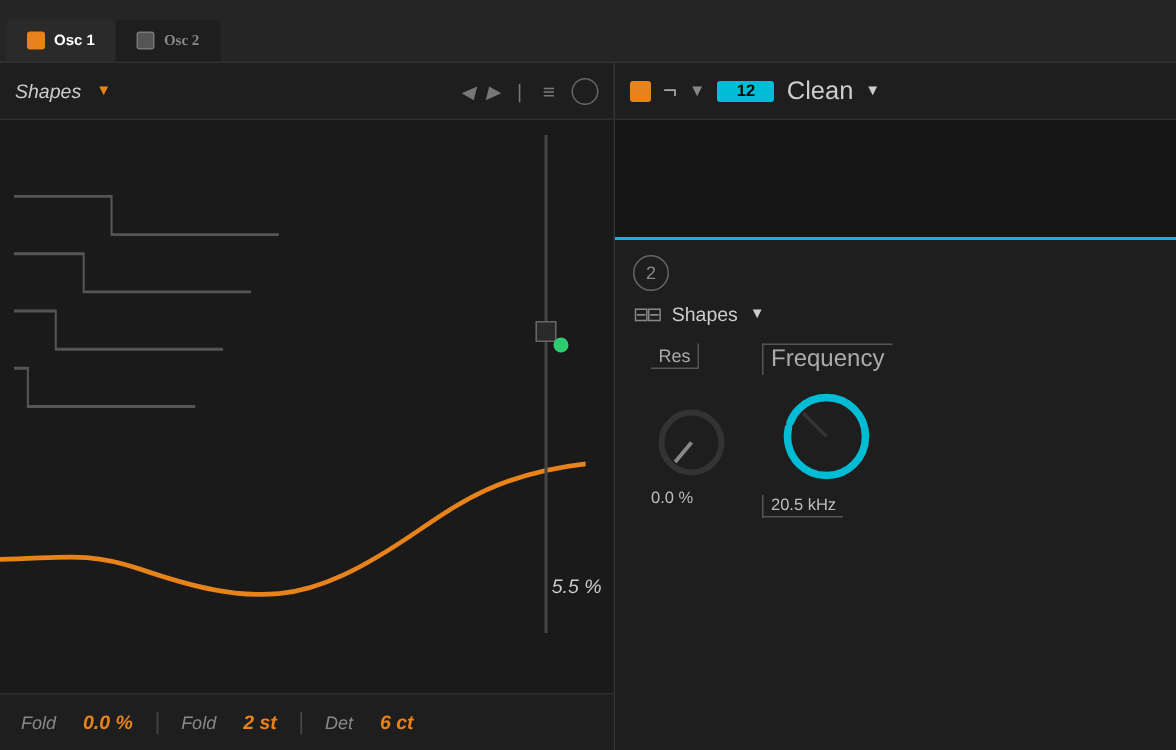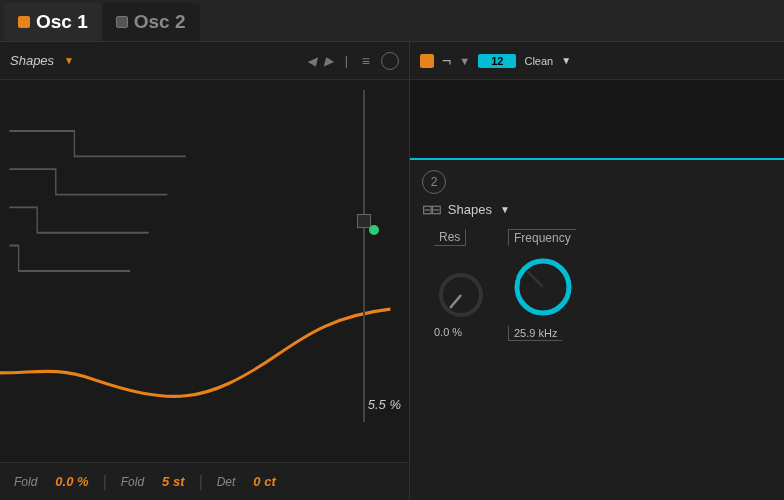--- a/index.html
+++ b/index.html
@@ -30,32 +30,33 @@
       padding: 0 4px;
     }
 
     .tab {
       display: flex;
       align-items: center;
       gap: 6px;
       padding: 8px 14px;
       cursor: pointer;
       border-radius: 4px 4px 0 0;
-      font-size: 19px;
+      font-size: 10px;
       font-weight: 600;
     }
 
     .tab.active {
       background: #2a2a2a;
       color: #fff;
     }
 
     .tab.inactive {
       background: #1e1e1e;
       color: #888;
+      font-family: Liberation Serif, serif;
     }
 
     .tab-indicator-orange {
       width: 12px;
       height: 12px;
       background: #e8821a;
       border-radius: 2px;
     }
 
     .tab-indicator-gray {
@@ -246,21 +247,21 @@
       font-size: 11px;
       font-weight: 700;
       padding: 1px 13px;
       border-radius: 2px;
       min-width: 20px;
       text-align: center;
     }
 
     .clean-label {
       color: #ccc;
-      font-size: 11px;
+      font-size: 17px;
       font-weight: 500;
     }
 
     .clean-arrow {
       color: #ccc;
       font-size: 10px;
     }
 
     
     .right-content {
@@ -327,21 +328,21 @@
       font-size: 12px;
       color: #aaa;
       margin-bottom: 22px;
       border: 1px solid #555;
       padding: 1px 5px;
       border-top: none;
       border-left: none;
     }
 
     .knob-label-freq {
-      font-size: 12px;
+      font-size: 16px;
       color: #aaa;
       margin-bottom: 6px;
       border: 1px solid #555;
       padding: 1px 5px;
       border-bottom: none;
       border-right: none;
     }
 
     .knob-container {
       position: relative;
@@ -416,37 +417,37 @@
         </svg>
 
         
         <div class="vertical-slider-area">
           <div class="slider-track"></div>
           <div class="slider-handle" style="position:absolute; top:37%; left:50%; transform:translate(-50%,-50%);"></div>
           <div class="slider-dot"></div>
         </div>
 
         
-        <div style="position:absolute; right:8px; bottom:50px; color:#ccc; font-size:13px;">5.5 %</div>
+        <div style="position:absolute; right:8px; bottom:64px; color:#ccc; font-size:13px;">5.5 %</div>
       </div>
 
       <div class="bottom-bar">
         <div class="bottom-param">
           <span>Fold</span>
           <span class="bottom-param-value">0.0 %</span>
         </div>
         <span class="bottom-divider">|</span>
         <div class="bottom-param">
           <span>Fold</span>
-          <span class="bottom-param-value">5 st</span>
+          <span class="bottom-param-value">2 st</span>
         </div>
         <span class="bottom-divider">|</span>
         <div class="bottom-param">
           <span>Det</span>
-          <span class="bottom-param-value">0 ct</span>
+          <span class="bottom-param-value">6 ct</span>
         </div>
       </div>
     </div>
 
     <div class="right-panel">
 
       <div class="right-toolbar">
         <div class="orange-square"></div>
 
         <span style="color:#aaa; font-size:16px; transform:scaleX(-1); display:inline-block;">⌐</span>
@@ -493,21 +494,21 @@
               <div class="knob-container" style="width:70px; height:70px;">
                 <svg viewBox="0 0 70 70" width="70" height="70">
 
                   <circle cx="35" cy="35" r="26" fill="none" stroke="#333" stroke-width="5"></circle>
 
                   <circle cx="35" cy="35" r="26" fill="none" stroke="#00bcd4" stroke-width="5" stroke-dasharray="160 4" stroke-dashoffset="-30" stroke-linecap="round" transform="rotate(135, 35, 35)"></circle>
 
                   <line x1="35" y1="35" x2="35" y2="13" stroke="#333" stroke-width="2.5" transform="rotate(315, 35, 35)"></line>
                 </svg>
               </div>
-              <div class="knob-value-freq">25.9 kHz</div>
+              <div class="knob-value-freq">20.5 kHz</div>
             </div>
           </div>
         </div>
       </div>
     </div>
 
   </div>
 </div>
 
 </body></html>

